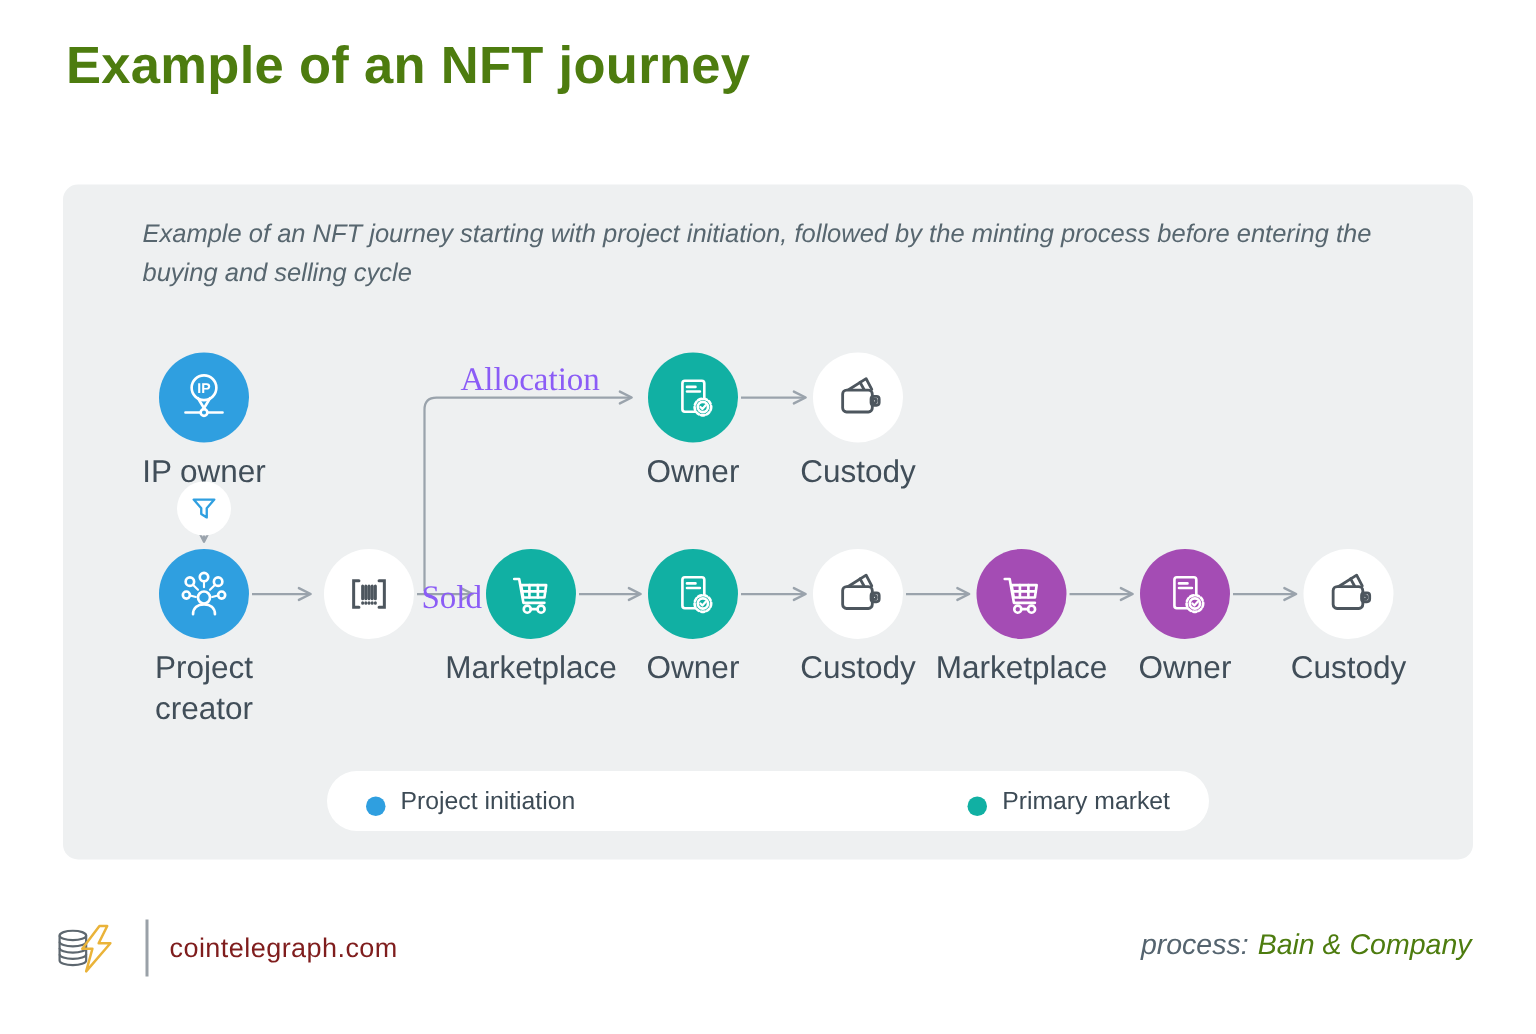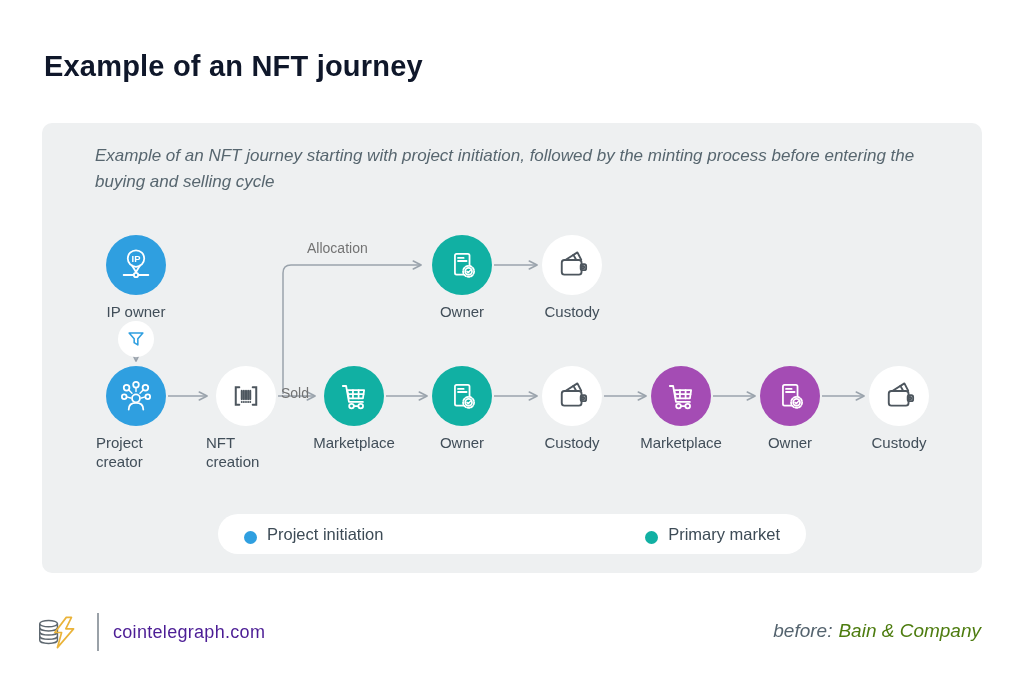--- a/index.html
+++ b/index.html
@@ -1,44 +1,44 @@
 <!DOCTYPE html>
 <html><head>
 <meta charset="utf-8">
 <style>
   html,body{margin:0;padding:0;}
   body{width:1024px;height:689px;background:#ffffff;font-family:"Liberation Sans",sans-serif;position:relative;overflow:hidden;}
   .canvas{position:absolute;inset:0;}
-  .page-title{position:absolute;left:44px;top:50px;font-size:29px;font-weight:700;color:#0f172a;letter-spacing:.2px;}
+  .page-title{position:absolute;left:44px;top:24px;font-size:35px;font-weight:700;color:#4d7c0f;letter-spacing:.2px;}
   .panel{position:absolute;left:42px;top:123px;width:940px;height:450px;background:#eef0f1;border-radius:10px;}
   .desc{position:absolute;left:53px;top:20px;width:830px;font-size:17px;font-style:italic;color:#57666f;line-height:1.55;}
   .connectors{position:absolute;left:0;top:0;width:940px;height:450px;}
   .node{position:absolute;width:120px;display:flex;flex-direction:column;align-items:center;}
   .circle{width:60px;height:60px;border-radius:50%;display:flex;align-items:center;justify-content:center;flex:0 0 auto;}
   .circle svg{width:40px;height:40px;display:block;}
   .c-blue{background:#2f9fe0;color:#2f9fe0;}
   .c-teal{background:#11b0a3;color:#11b0a3;}
   .c-purple{background:#a44cb4;color:#a44cb4;}
   .c-white{background:#ffffff;color:#ffffff;}
-  .node-label{margin-top:7px;font-size:15px;color:#414e59;line-height:1.28;}
+  .node-label{margin-top:7px;font-size:21px;color:#414e59;text-align:center;line-height:1.28;}
   .narrow .node-label{width:80px;}
   .funnel-chip{position:absolute;left:76px;top:198px;width:36px;height:36px;border-radius:50%;background:#ffffff;display:flex;align-items:center;justify-content:center;}
   .funnel-chip svg{width:22px;height:22px;display:block;}
-  .edge-label{position:absolute;font-size:14px;color:#737373;}
+  .edge-label{position:absolute;font-size:22px;color:#8b5cf6;font-family:Liberation Serif, serif;}
   .legend{position:absolute;left:176px;top:391px;width:588px;height:40px;background:#ffffff;border-radius:20px;display:flex;align-items:center;justify-content:space-between;padding:0 26px;box-sizing:border-box;}
   .legend-item{display:flex;align-items:flex-end;gap:10px;}
   .legend-dot{width:13px;height:13px;border-radius:50%;flex:0 0 auto;}
   .d-blue{background:#2f9fe0;}
   .d-teal{background:#11b0a3;}
   .d-purple{background:#a44cb4;}
   .legend-label{font-size:16.5px;color:#3d4b56;}
   .footer{position:absolute;left:0;top:600px;width:1024px;height:70px;}
   .logo{position:absolute;left:34px;top:8px;width:50px;height:50px;}
   .footer-divider{position:absolute;left:97px;top:13px;width:1.5px;height:38px;background:#9aa1a8;}
-  .site-text{position:absolute;left:113px;top:22px;font-size:18px;color:#4c1d95;letter-spacing:.3px;}
+  .site-text{position:absolute;left:113px;top:22px;font-size:18px;color:#7f1d1d;letter-spacing:.3px;}
   .source-line{position:absolute;right:43px;top:20px;font-size:19px;font-style:italic;color:#55646f;}
   .source-line .source-name{font-weight:400;color:#4d7c0f;margin-left:6px;}
 </style>
 </head>
 <body>
 
 <div class="canvas">
 
   <div class="page-title">Example of an NFT journey</div>
 
@@ -106,21 +106,20 @@
 
     <div class="node narrow" style="left:144px;top:243px;">
       <div class="circle c-white">
         <svg viewBox="0 0 34 34" fill="none" stroke="#4d565e" stroke-width="1.7" stroke-linecap="round">
           <path d="M11.3,9.5 H8.3 V24.5 H11.3"></path>
           <path d="M22.7,9.5 H25.7 V24.5 H22.7"></path>
           <path d="M13.4,12.5 V19.7 M15.2,12.5 V19.7 M17,12.5 V19.7 M18.8,12.5 V19.7 M20.6,12.5 V19.7"></path>
           <path d="M13.4,22 V22.2 M15.2,22 V22.2 M17,22 V22.2 M18.8,22 V22.2 M20.6,22 V22.2"></path>
         </svg>
       </div>
-      <div class="node-label">NFT creation</div>
     </div>
 
     <div class="node" style="left:252px;top:243px;">
       <div class="circle c-teal">
         <svg viewBox="0 0 34 34" fill="none" stroke="#fff" stroke-width="1.5" stroke-linecap="round" stroke-linejoin="round">
           <path d="M7.5,8.5 H10.3 L12.7,22 H24.6"></path>
           <path d="M11.4,12 H25.6 L24.6,19 H12.6 Z"></path>
           <path d="M16.1,12 V19 M20.9,12 V19 M11.9,15.5 H25.1"></path>
           <circle cx="14.9" cy="25.6" r="2"></circle>
             <circle cx="22.7" cy="25.6" r="2"></circle>
@@ -242,17 +241,17 @@
         <path d="M5.5,15 V19 C5.5,20.7 9.3,22 14,22 C18.7,22 22.5,20.7 22.5,19 V15"></path>
         <path d="M5.5,19 V23 C5.5,24.7 9.3,26 14,26 C18.7,26 22.5,24.7 22.5,23 V19"></path>
         <path d="M5.5,23 V27 C5.5,28.7 9.3,30 14,30 C18.7,30 22.5,28.7 22.5,27 V23"></path>
         <path d="M5.5,27 V31 C5.5,32.7 9.3,34 14,34 C18.7,34 22.5,32.7 22.5,31 V27"></path>
       </g>
       <path d="M31,9 L20,23.5 H26.5 L22.5,38 L38,20 H30.5 L36,9 Z" stroke="#eab339" stroke-width="1.6" stroke-linejoin="round"></path>
     </svg>
     <div class="footer-divider"></div>
     <div class="site-text">cointelegraph.com</div>
     <div class="source-line">
-      <span>before:</span><span class="source-name">Bain &amp; Company</span>
+      <span>process:</span><span class="source-name">Bain &amp; Company</span>
     </div>
   </div>
 
 </div>
 
 </body></html>

